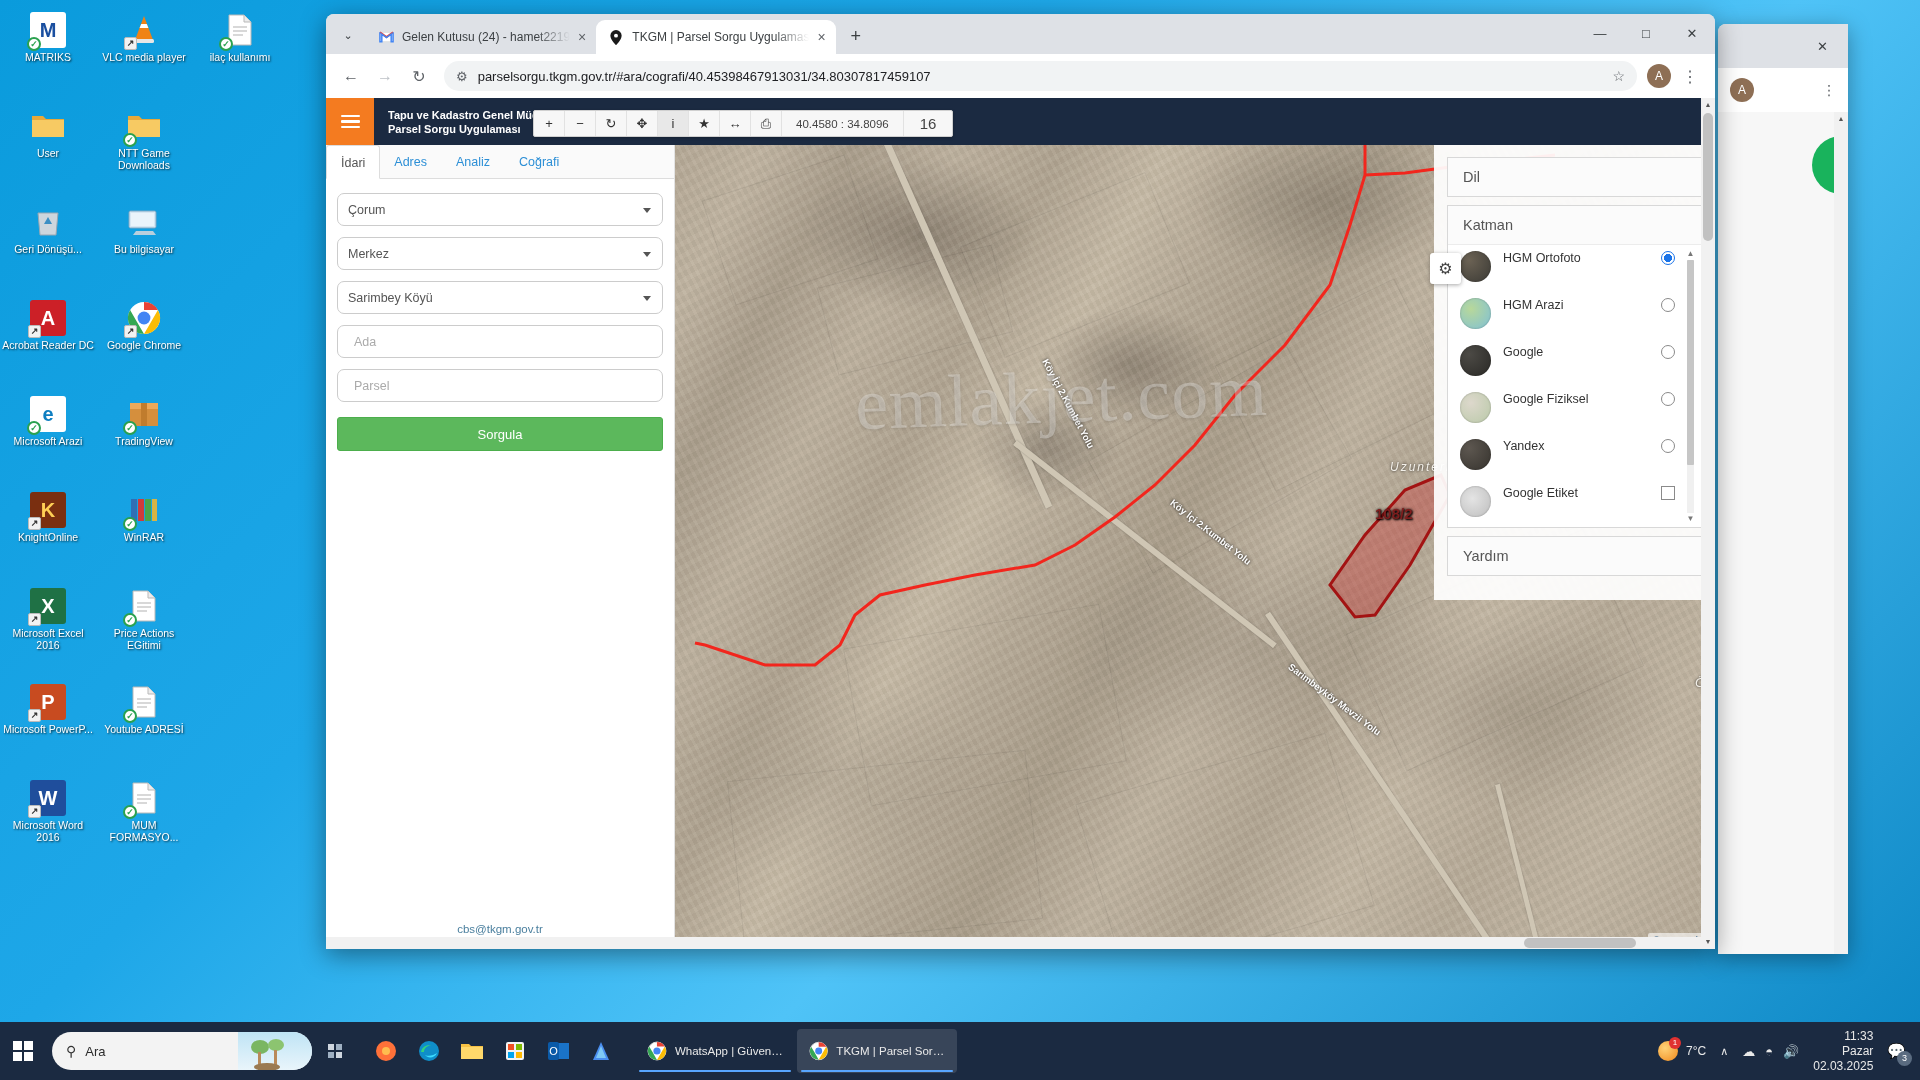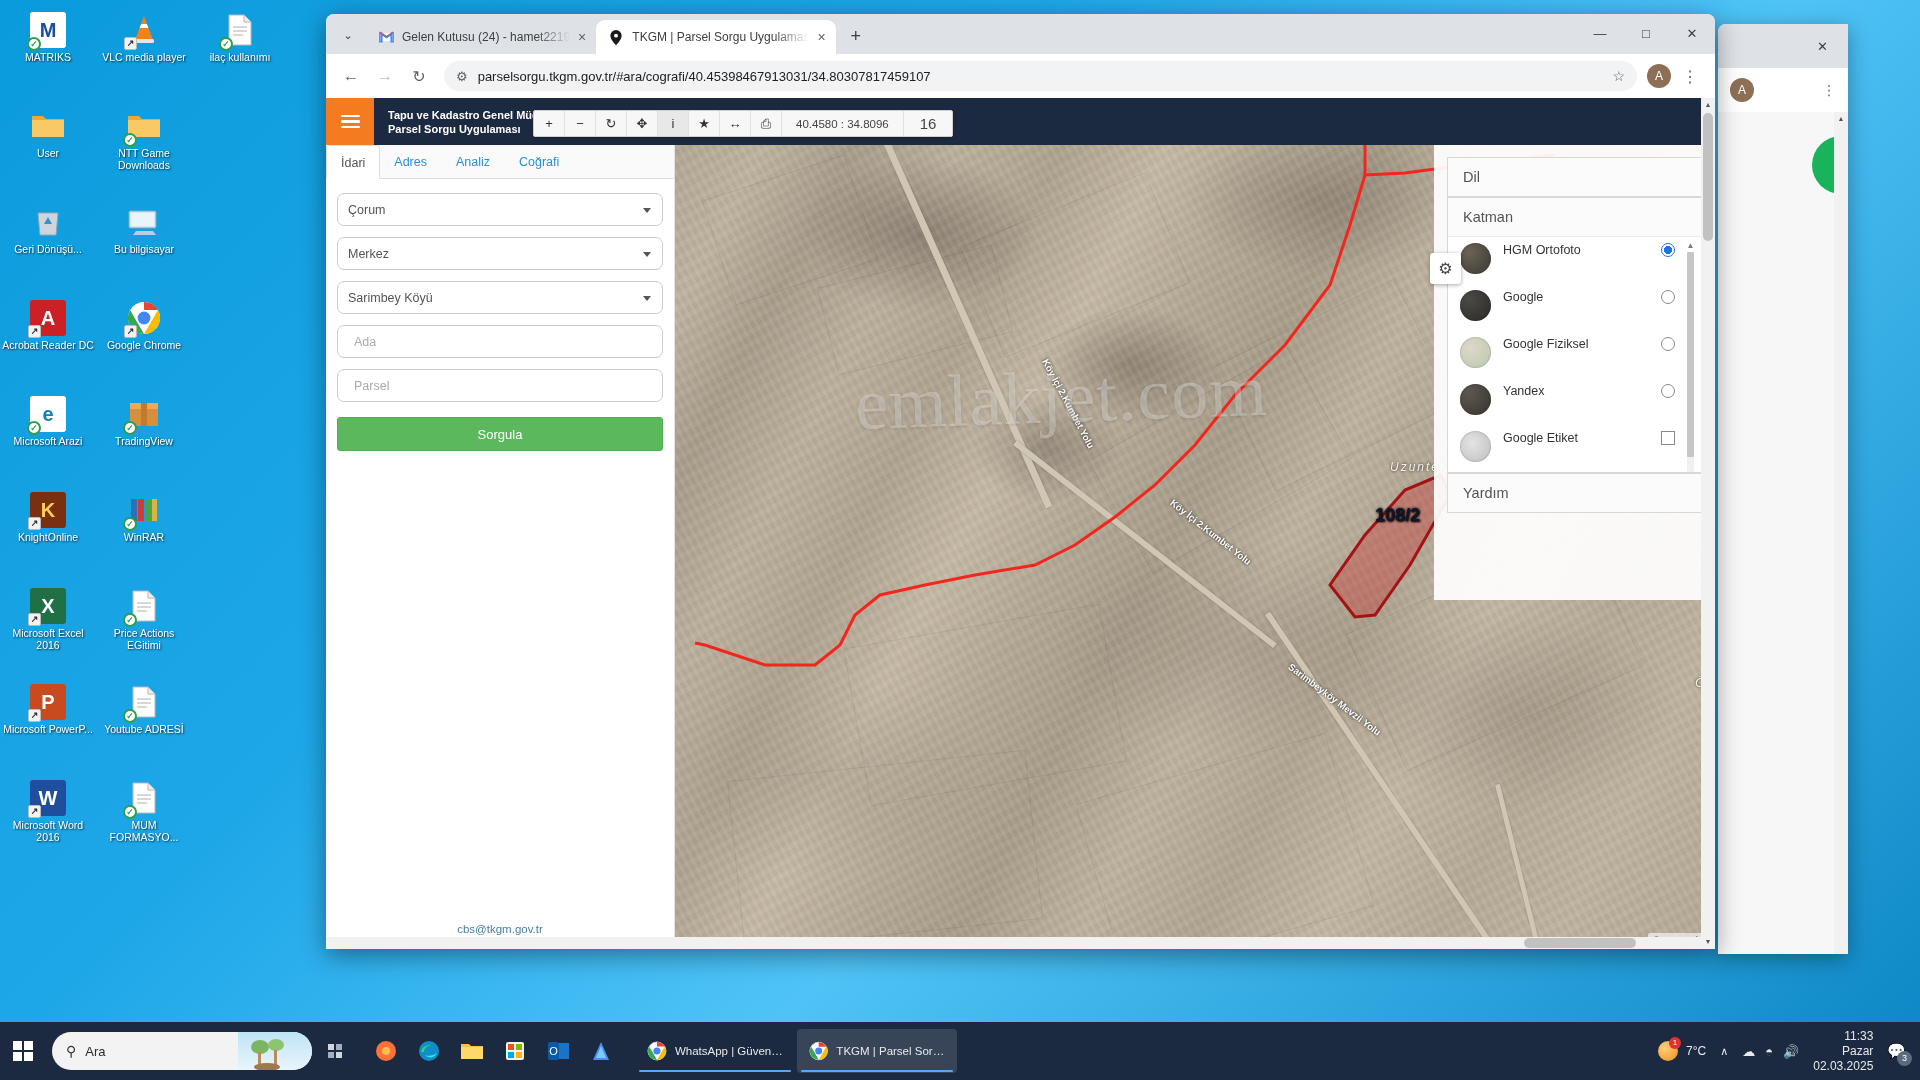--- a/index.html
+++ b/index.html
@@ -203,21 +203,21 @@
   .road-label {
     position: absolute; color: #fff; font-size: 9.5px; white-space: nowrap;
     text-shadow: 0 0 3px rgba(0,0,0,.95); font-weight: bold;
   }
   #watermark {
     position: absolute; left: 180px; top: 210px; font-size: 74px; color: rgba(255,255,255,.3);
     font-family: "Liberation Serif", serif; transform: rotate(-2deg); letter-spacing: 1px;
     text-shadow: 0 1px 3px rgba(0,0,0,.12);
   }
   #parcel-label {
-    position: absolute; left: 700px; top: 360px; color: #0f172a; font-size: 18px;
+    position: absolute; left: 700px; top: 360px; color: #7f1d1d; font-size: 15px;
     font-weight: bold; text-shadow: 0 0 3px #000, 1px 1px 2px #000;
   }
   #map-attrib {
     position: absolute; right: 2px; bottom: 3px; font-size: 9.5px; color: #2b5c8a;
     background: rgba(255,255,255,.62); padding: 1px 5px; border-radius: 2px;
   }
 
   
   #map-toolbar {
     position: absolute; left: 207px; top: 12px; height: 27px; background: #f7f7f7;
@@ -239,21 +239,21 @@
   #gear-btn {
     position: absolute; right: 254px; top: 155px; width: 31px; height: 31px;
     background: #fff; border-radius: 3px; box-shadow: 0 1px 4px rgba(0,0,0,.35);
     display: flex; align-items: center; justify-content: center; z-index: 8; font-size: 16px; color: #444;
   }
 
   
   #layer-panel {
     position: absolute; right: 0; top: 47px; width: 281px; min-height: 455px;
     background: rgba(255,255,255,.93); z-index: 7; padding: 12px 13px;
-    display: flex; flex-direction: column; 
+    display: flex; flex-direction: column; gap: 8px;
   }
   .lp-block { border: 1px solid #d8d8d8; background: #fff; }
   .lp-head {
     padding: 11px 15px; font-size: 14.5px; color: #555; background: #fbfbfb;
     border-bottom: 1px solid #ececec;
   }
   .lp-head.solo { border-bottom: none; }
   #layer-list { position: relative; max-height: 283px; overflow: hidden; }
   .layer-row {
     display: flex; align-items: flex-start; gap: 12px; padding: 6px 26px 6px 12px; height: 47px;
@@ -675,20 +675,25 @@
       <div class="lp-block">
         <div class="lp-head">Katman</div>
         <div id="layer-list">
 
           <div class="layer-row">
             <div class="layer-thumb" style="background:radial-gradient(circle at 30% 30%,#6b6254,#3b3a35);"></div>
             <div class="layer-name">HGM Ortofoto</div>
             <div class="radio checked"></div>
           </div>
 
+          <div class="layer-row">
+            <div class="layer-thumb" style="background:radial-gradient(circle at 35% 35%,#b8d89a,#7fc0d6);"></div>
+            <div class="layer-name">HGM Arazi</div>
+            <div class="radio"></div>
+          </div>
 
           <div class="layer-row">
             <div class="layer-thumb" style="background:radial-gradient(circle at 30% 30%,#4c4a45,#2a2926);"></div>
             <div class="layer-name">Google</div>
             <div class="radio"></div>
           </div>
 
           <div class="layer-row">
             <div class="layer-thumb" style="background:radial-gradient(circle at 35% 35%,#ddd8cc,#b9c9a8);"></div>
             <div class="layer-name">Google Fiziksel</div>

